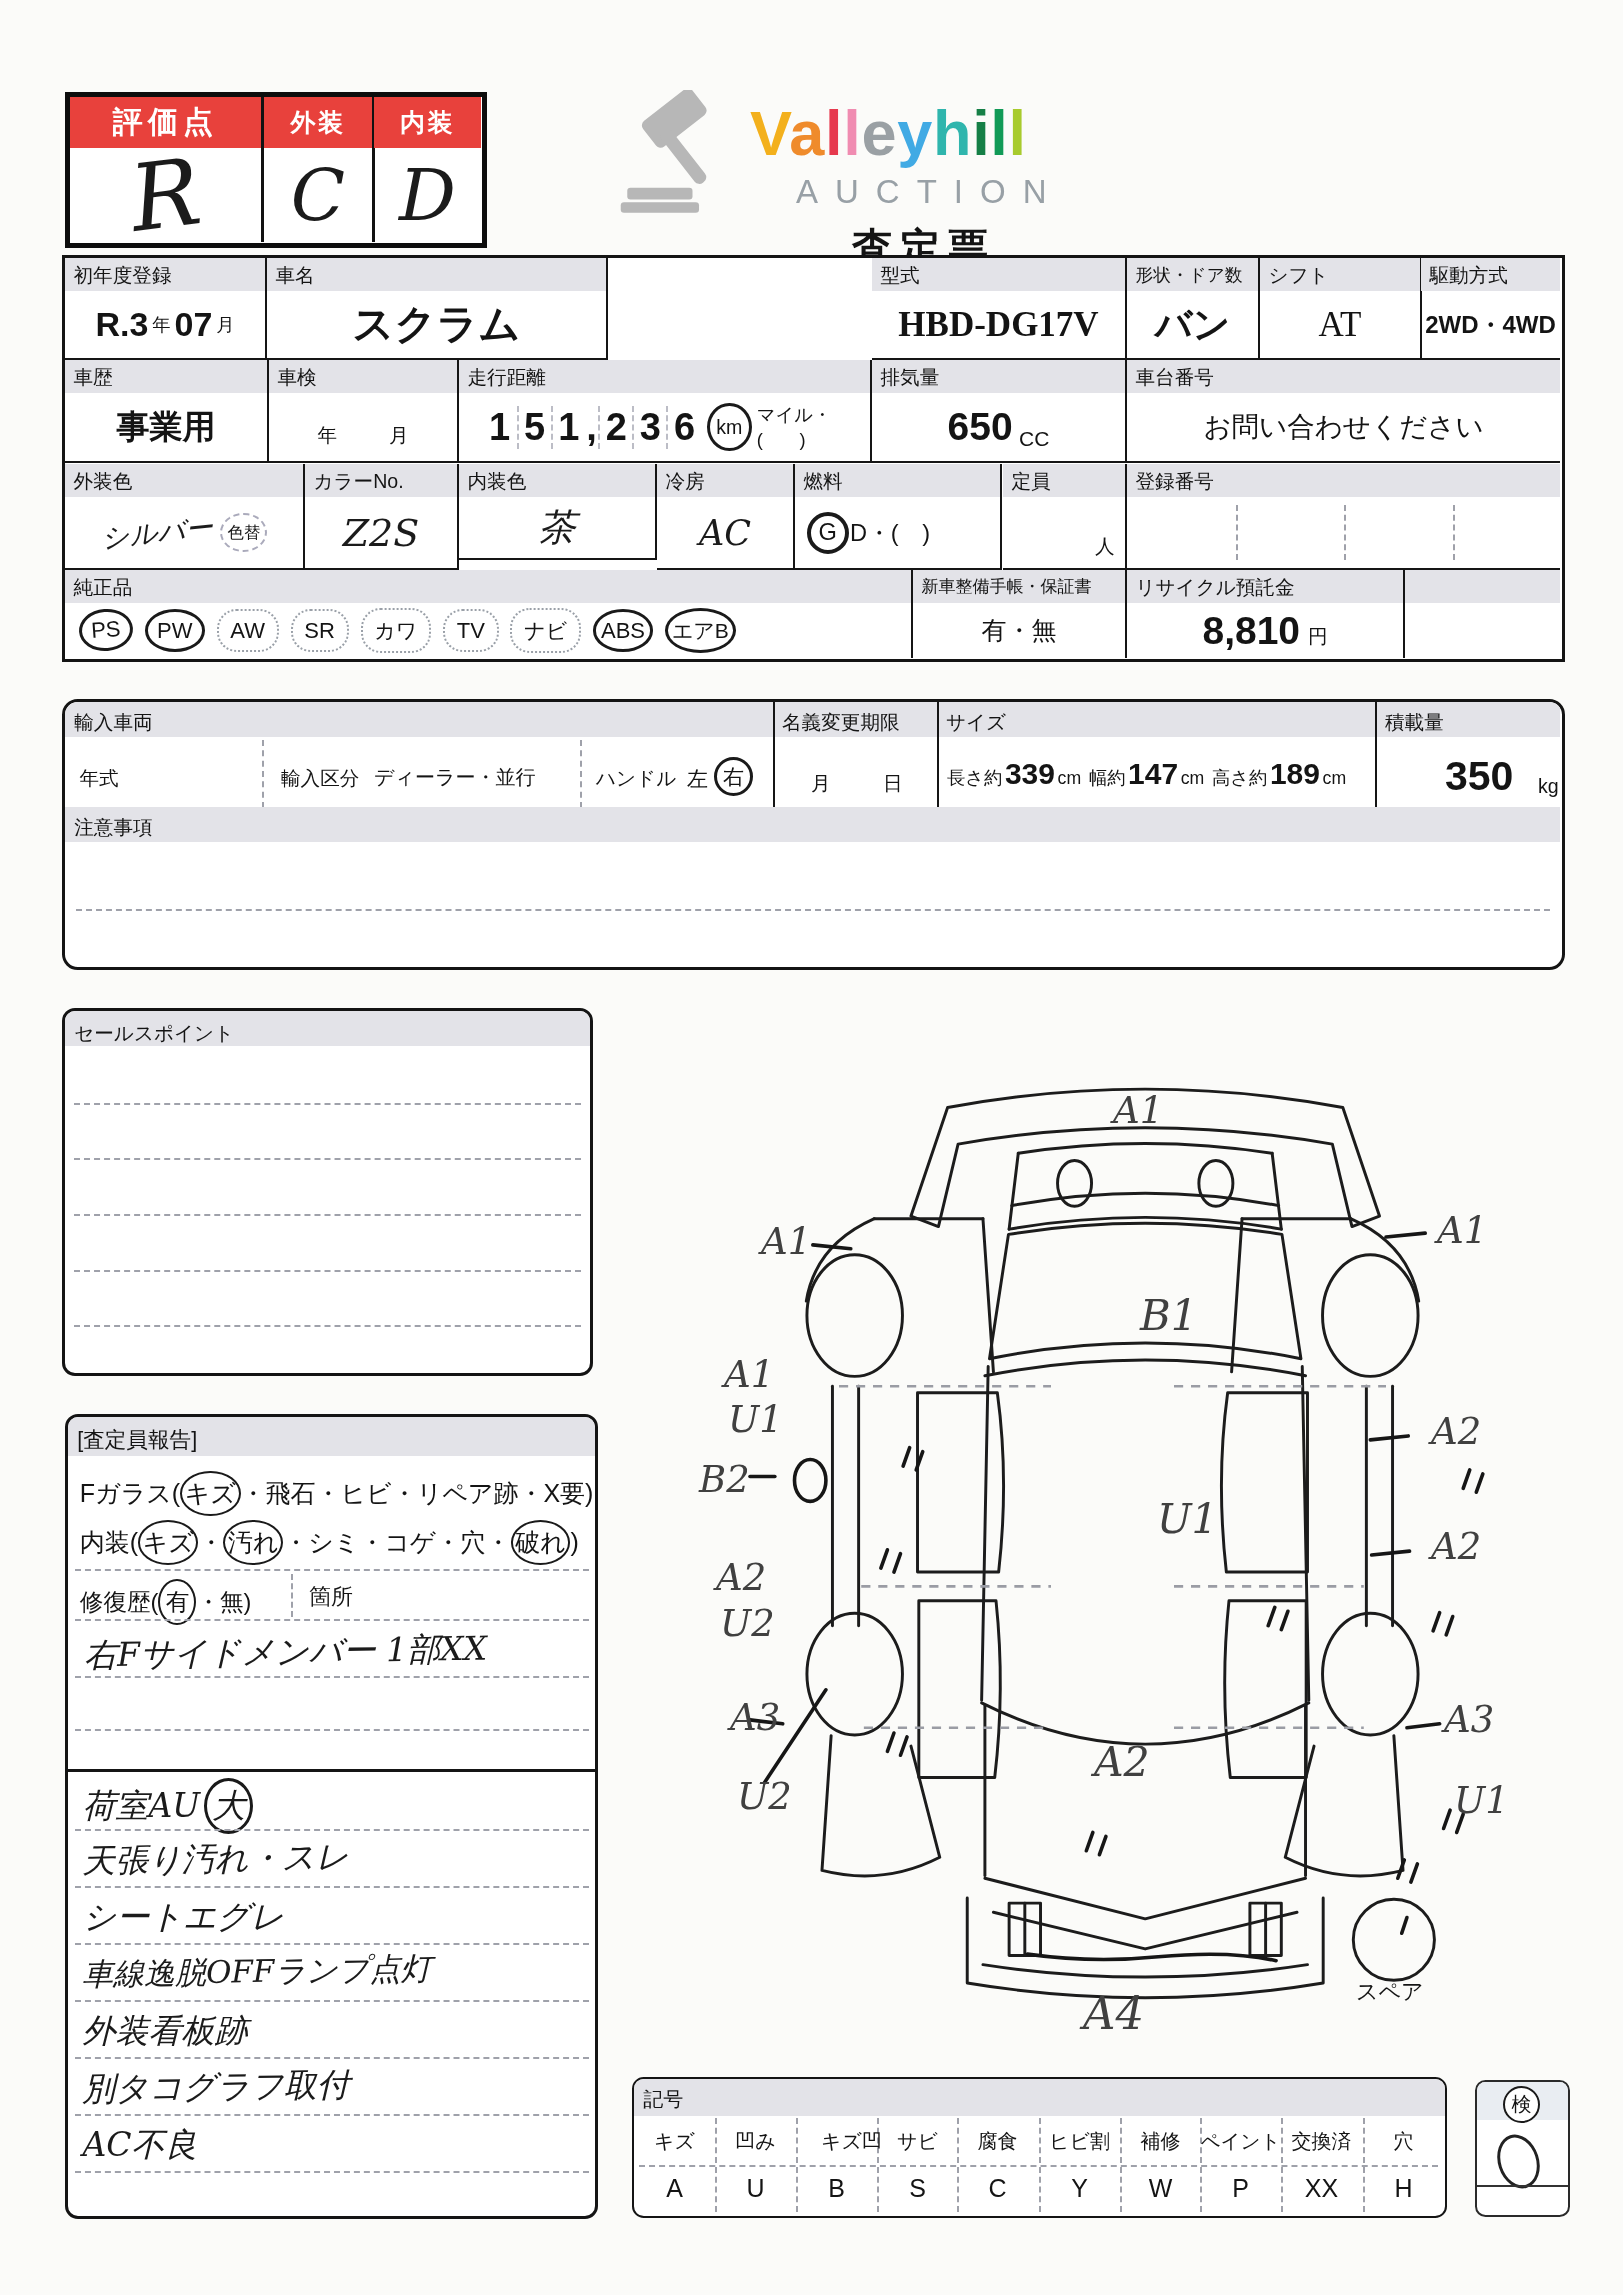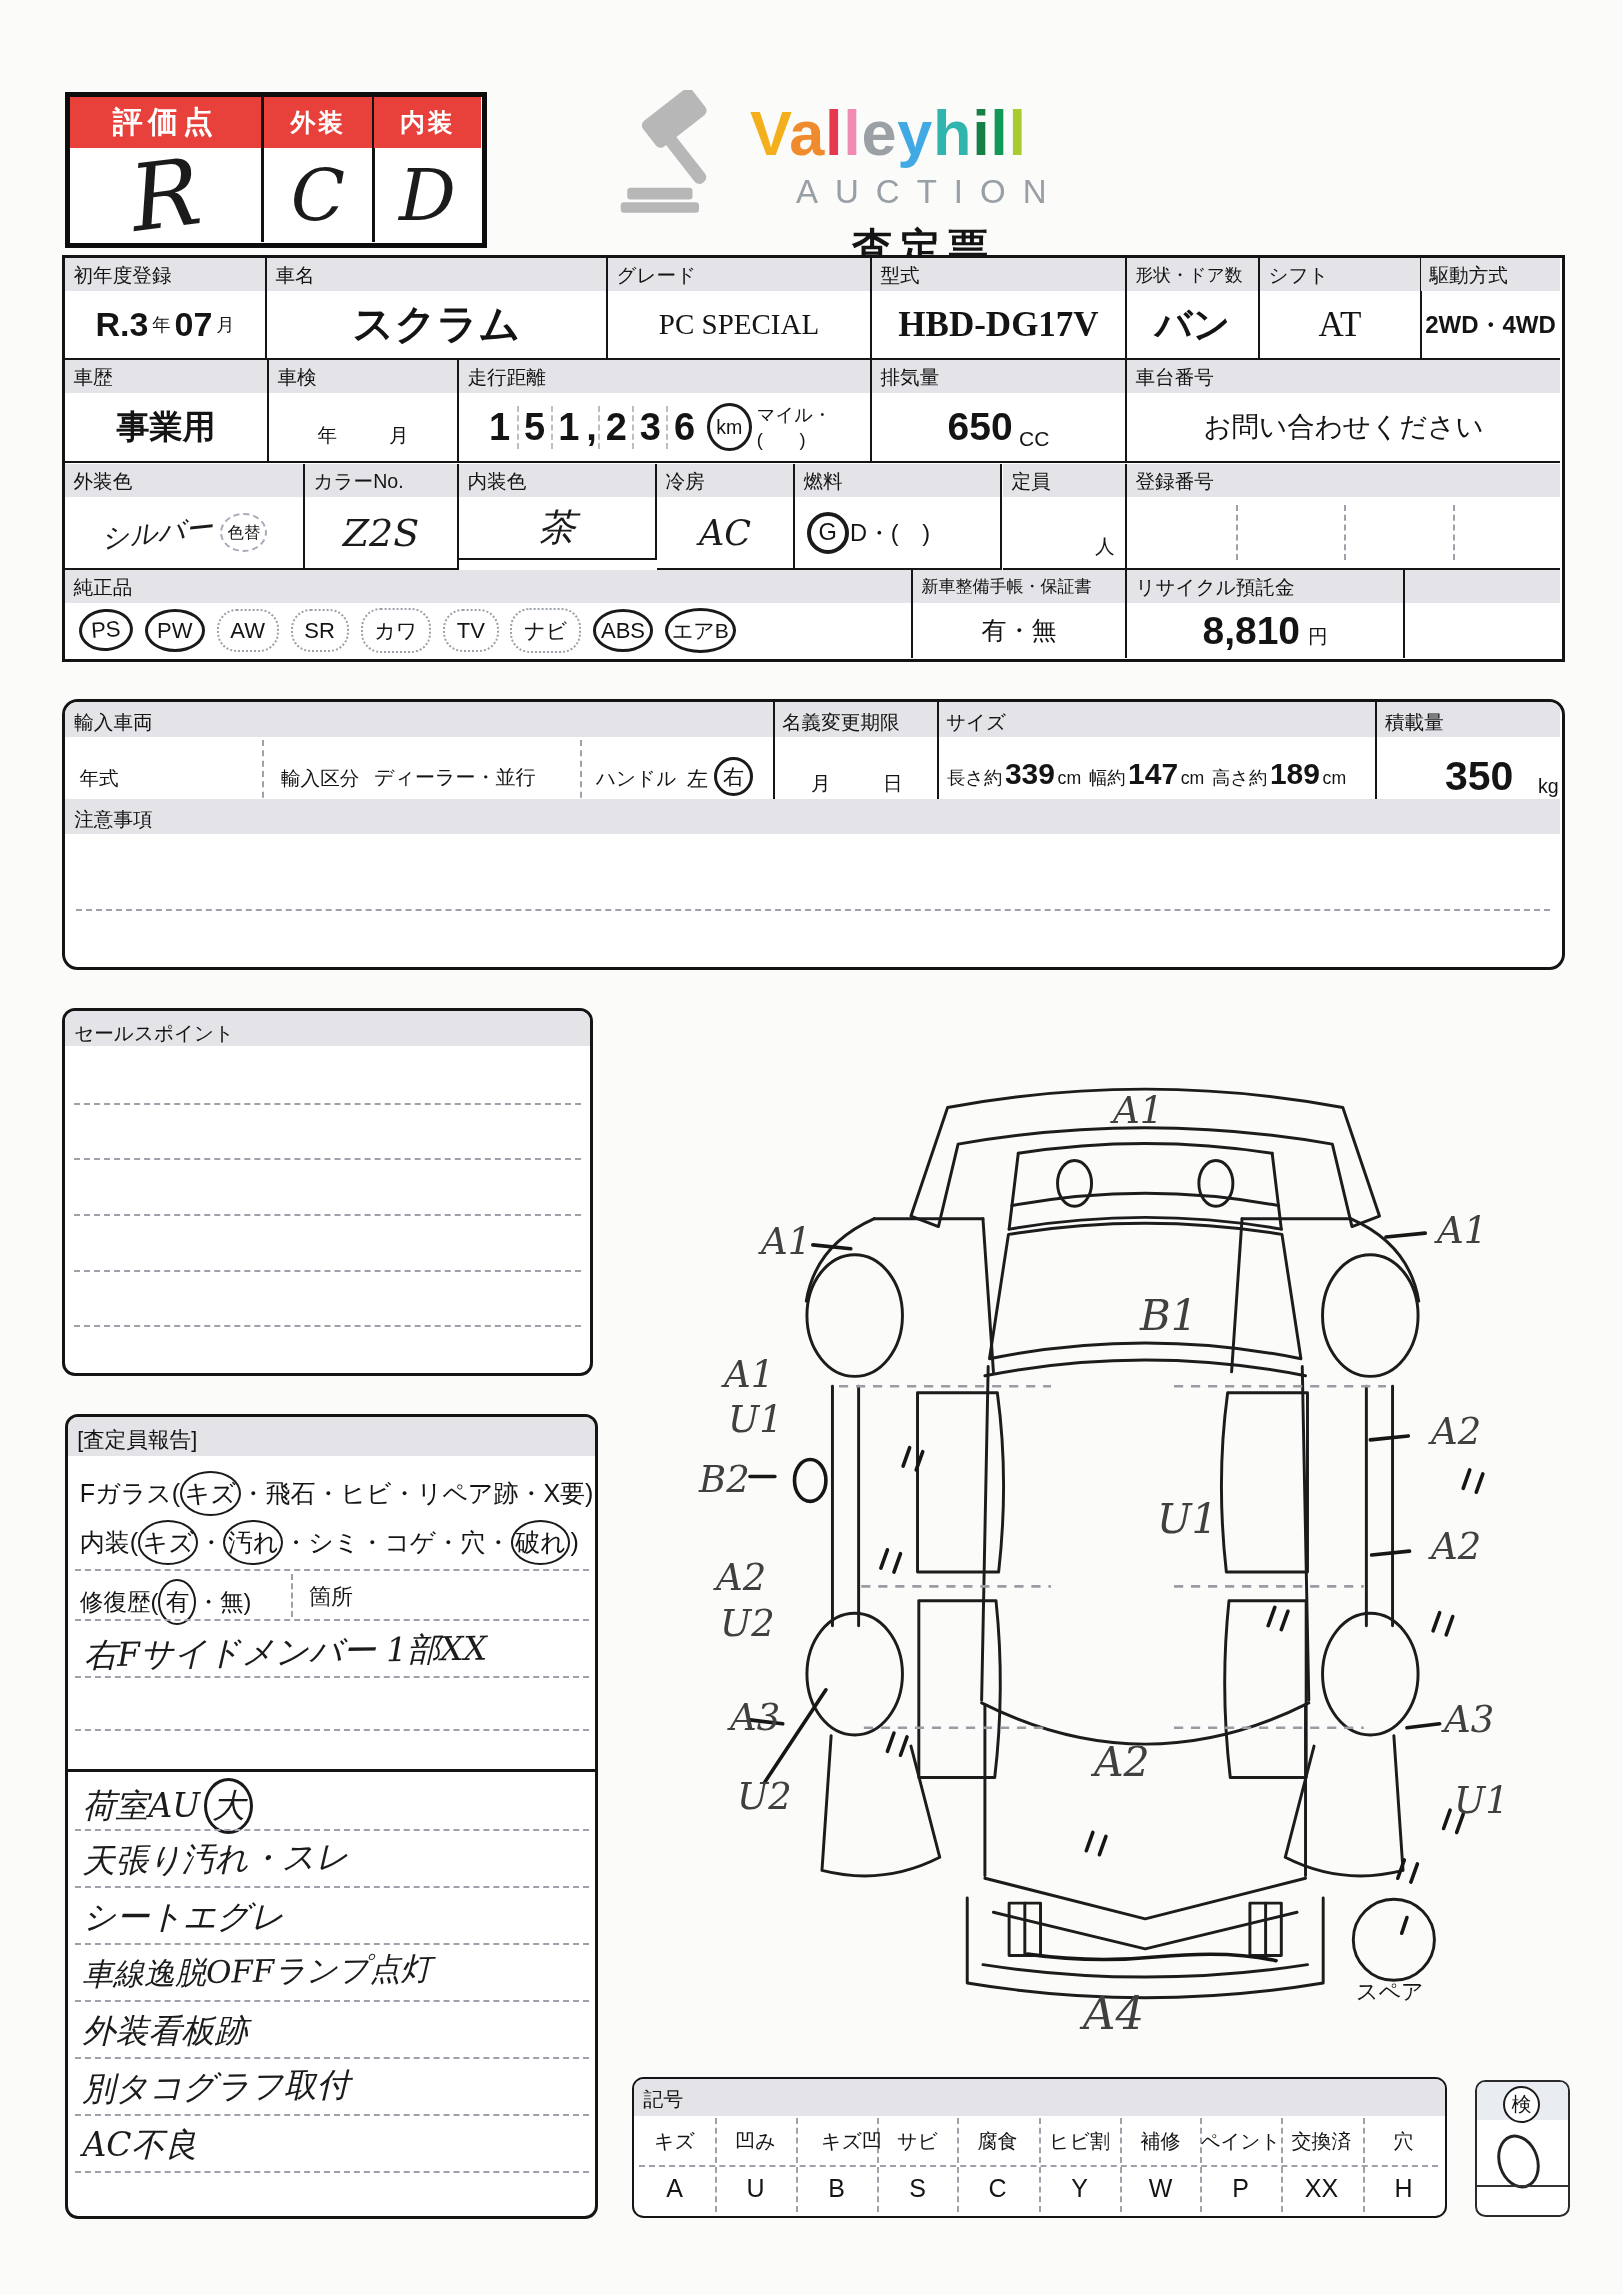--- a/index.html
+++ b/index.html
@@ -74,26 +74,20 @@
         <span class="b" style="font-size:34px">07</span>
         <span style="font-size:18.3px">月</span>
       </div>
     </div>
     <div class="a br bb" style="left:202px;top:0;width:341px;height:102px">
       <div class="cl">車名</div>
       <div class="a cv" style="left:0;right:0;top:33px;bottom:0">
           <span class="b" style="font-size:41px">スクラム</span>
         </div>
     </div>
-    <div class="a br bb" style="left:543px;top:0;width:264px;height:102px">
-      <div class="cl">グレード</div>
-      <div class="a cv" style="left:0;right:0;top:33px;bottom:0">
-          <span class="ser" style="font-size:29px">PC SPECIAL</span>
-        </div>
-    </div>
     <div class="a br bb" style="left:807px;top:0;width:255px;height:102px">
       <div class="cl">型式</div>
       <div class="a cv" style="left:0;right:0;top:33px;bottom:0">
           <span class="ser b" style="font-size:35px">HBD-DG17V</span>
         </div>
     </div>
     <div class="a br bb" style="left:1062px;top:0;width:133px;height:102px">
       <div class="cl" style="font-size:17.7px">形状・ドア数</div>
       <div class="a cv" style="left:0;right:0;top:33px;bottom:0">
           <span class="b" style="font-size:37px">バン</span>
@@ -255,21 +249,21 @@
       <span style="font-size:18.3px;margin-left:5.2px">幅約</span>
       <span class="b" style="font-size:30px">147</span>
       <span style="font-size:17.7px">cm</span>
       <span style="font-size:18.3px;margin-left:5.2px">高さ約</span>
       <span class="b" style="font-size:30px">189</span>
       <span style="font-size:17.7px">cm</span>
     </div>
     <span class="a b" style="left:1380px;top:51px;font-size:41px">350</span>
     <span class="a" style="left:1473px;top:73px;font-size:19.6px">kg</span>
     <div class="a" style="left:0;top:109px;width:1495px;height:2px;background:#151515"></div>
-    <div class="a strip" style="left:0;top:97px;width:1495px;height:35px">
+    <div class="a strip" style="left:0;top:105px;width:1495px;height:35px">
       <span class="a" style="left:9.2px;top:6.5px;font-size:19.6px">注意事項</span>
     </div>
     <div class="a dashh" style="left:10.5px;top:207px;width:1474px"></div>
   </div>
 
   <div class="a" style="left:62px;top:1008px;width:531px;height:368px;border:3.3px solid #141414;border-radius:13px;background:#fff;overflow:hidden">
     <div class="strip" style="width:100%;height:35px">
       <span class="a" style="left:9.2px;top:9px;font-size:19.6px">セールスポイント</span>
     </div>
     <div class="a dashh" style="left:9.2px;top:92px;width:507px"></div>

